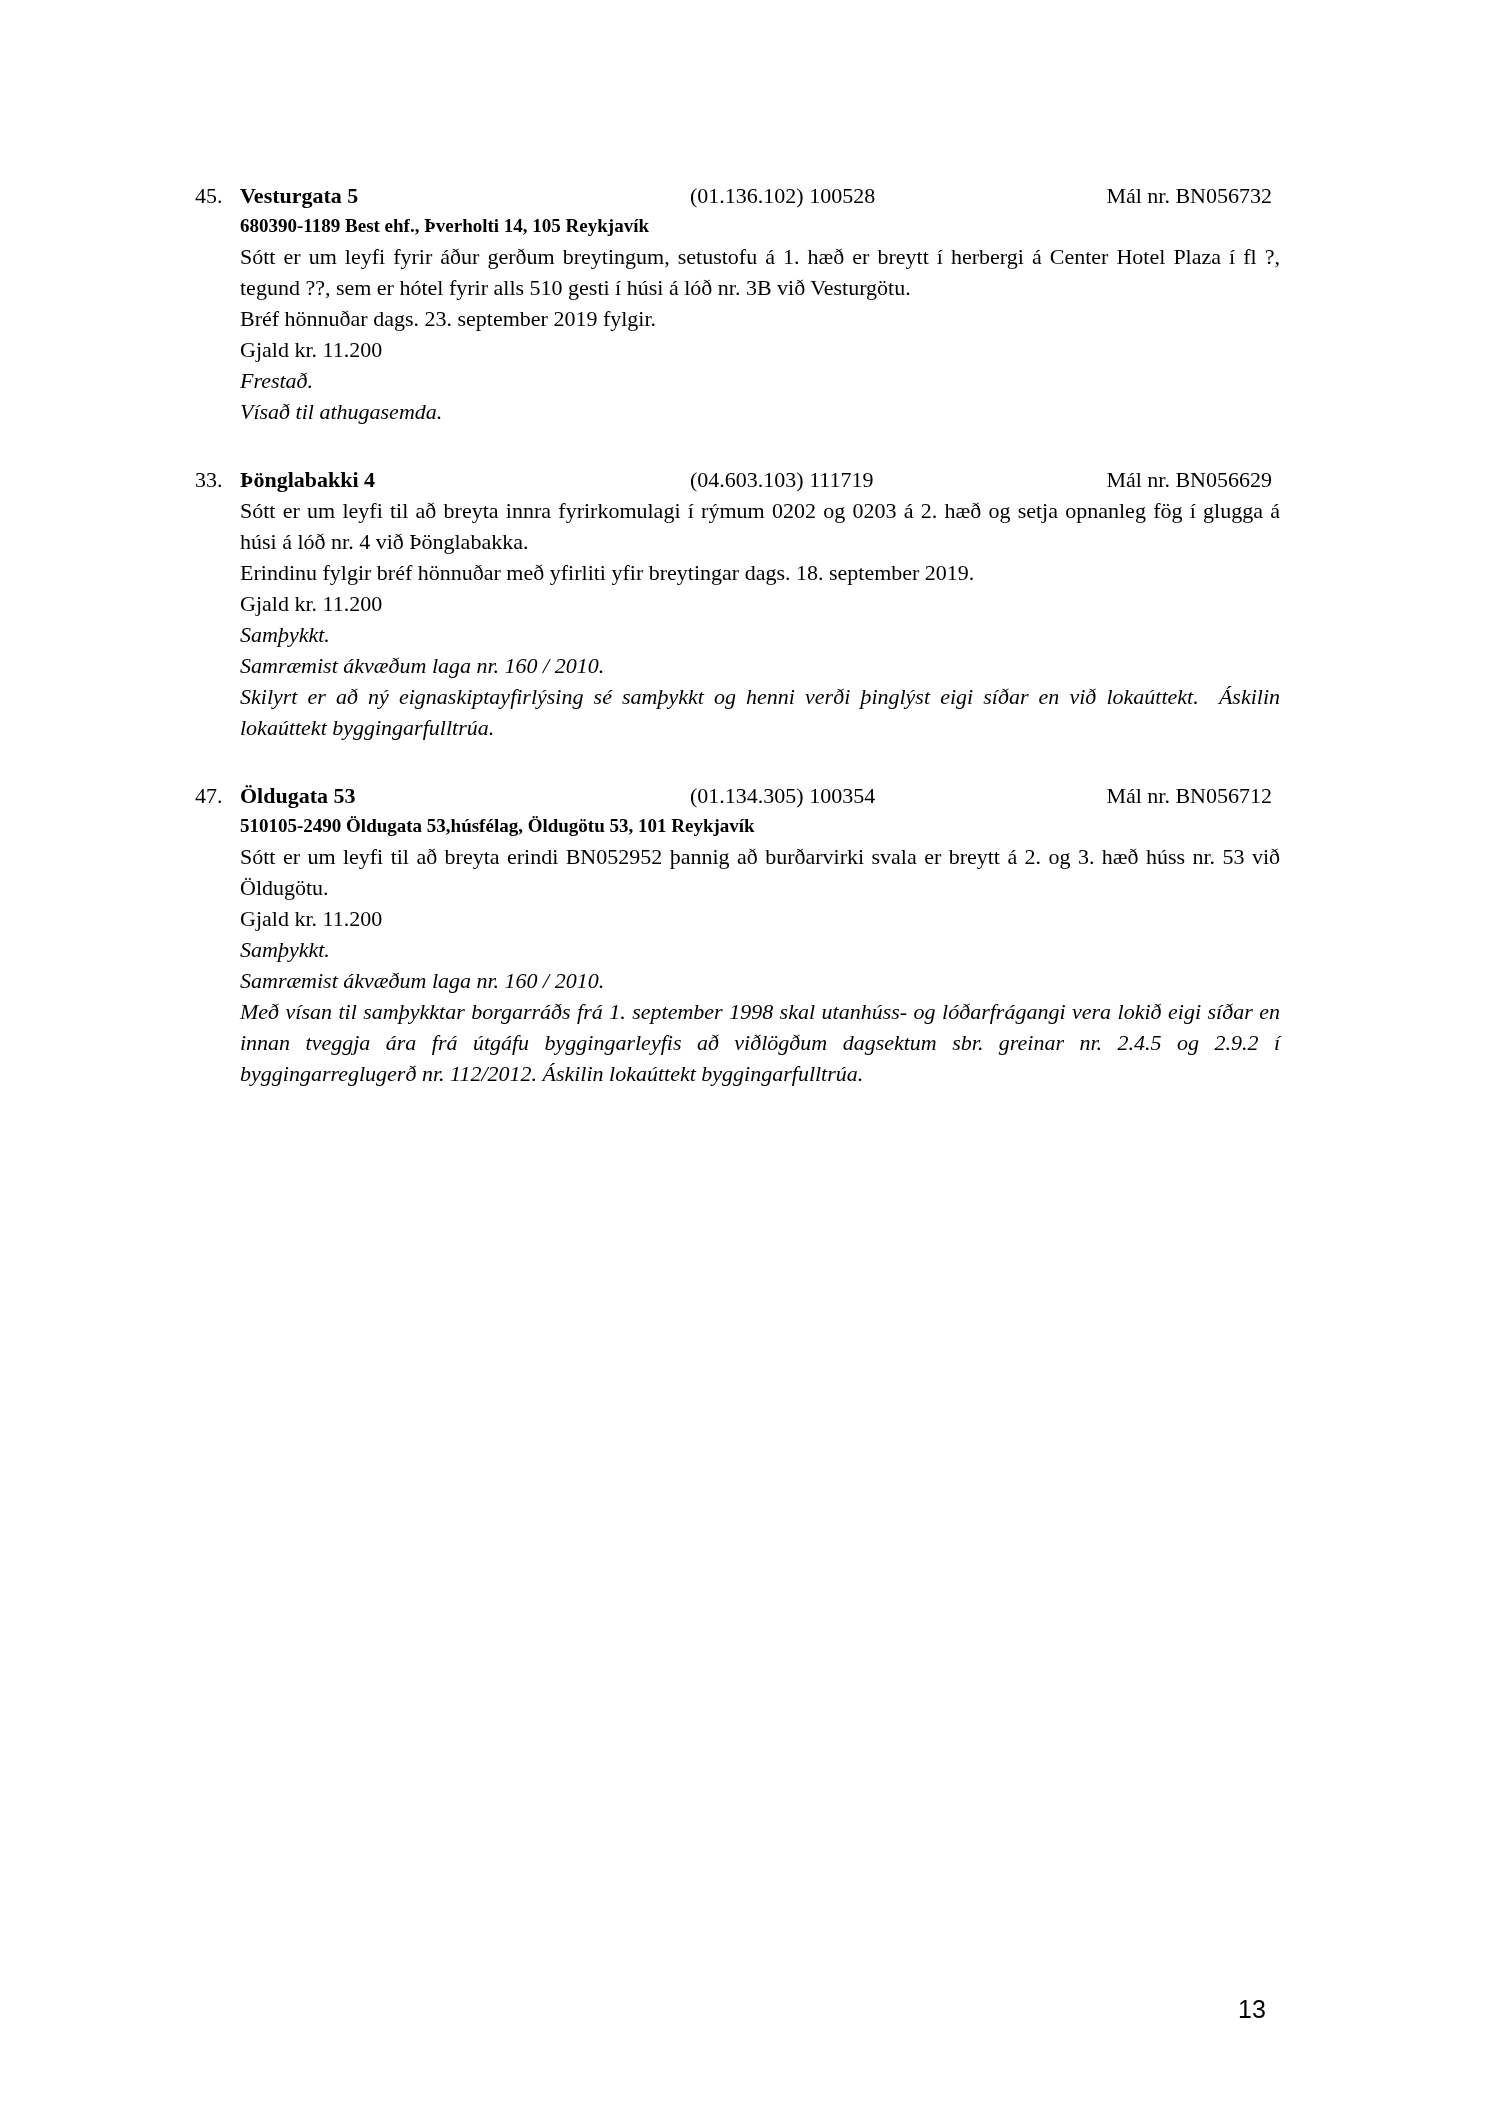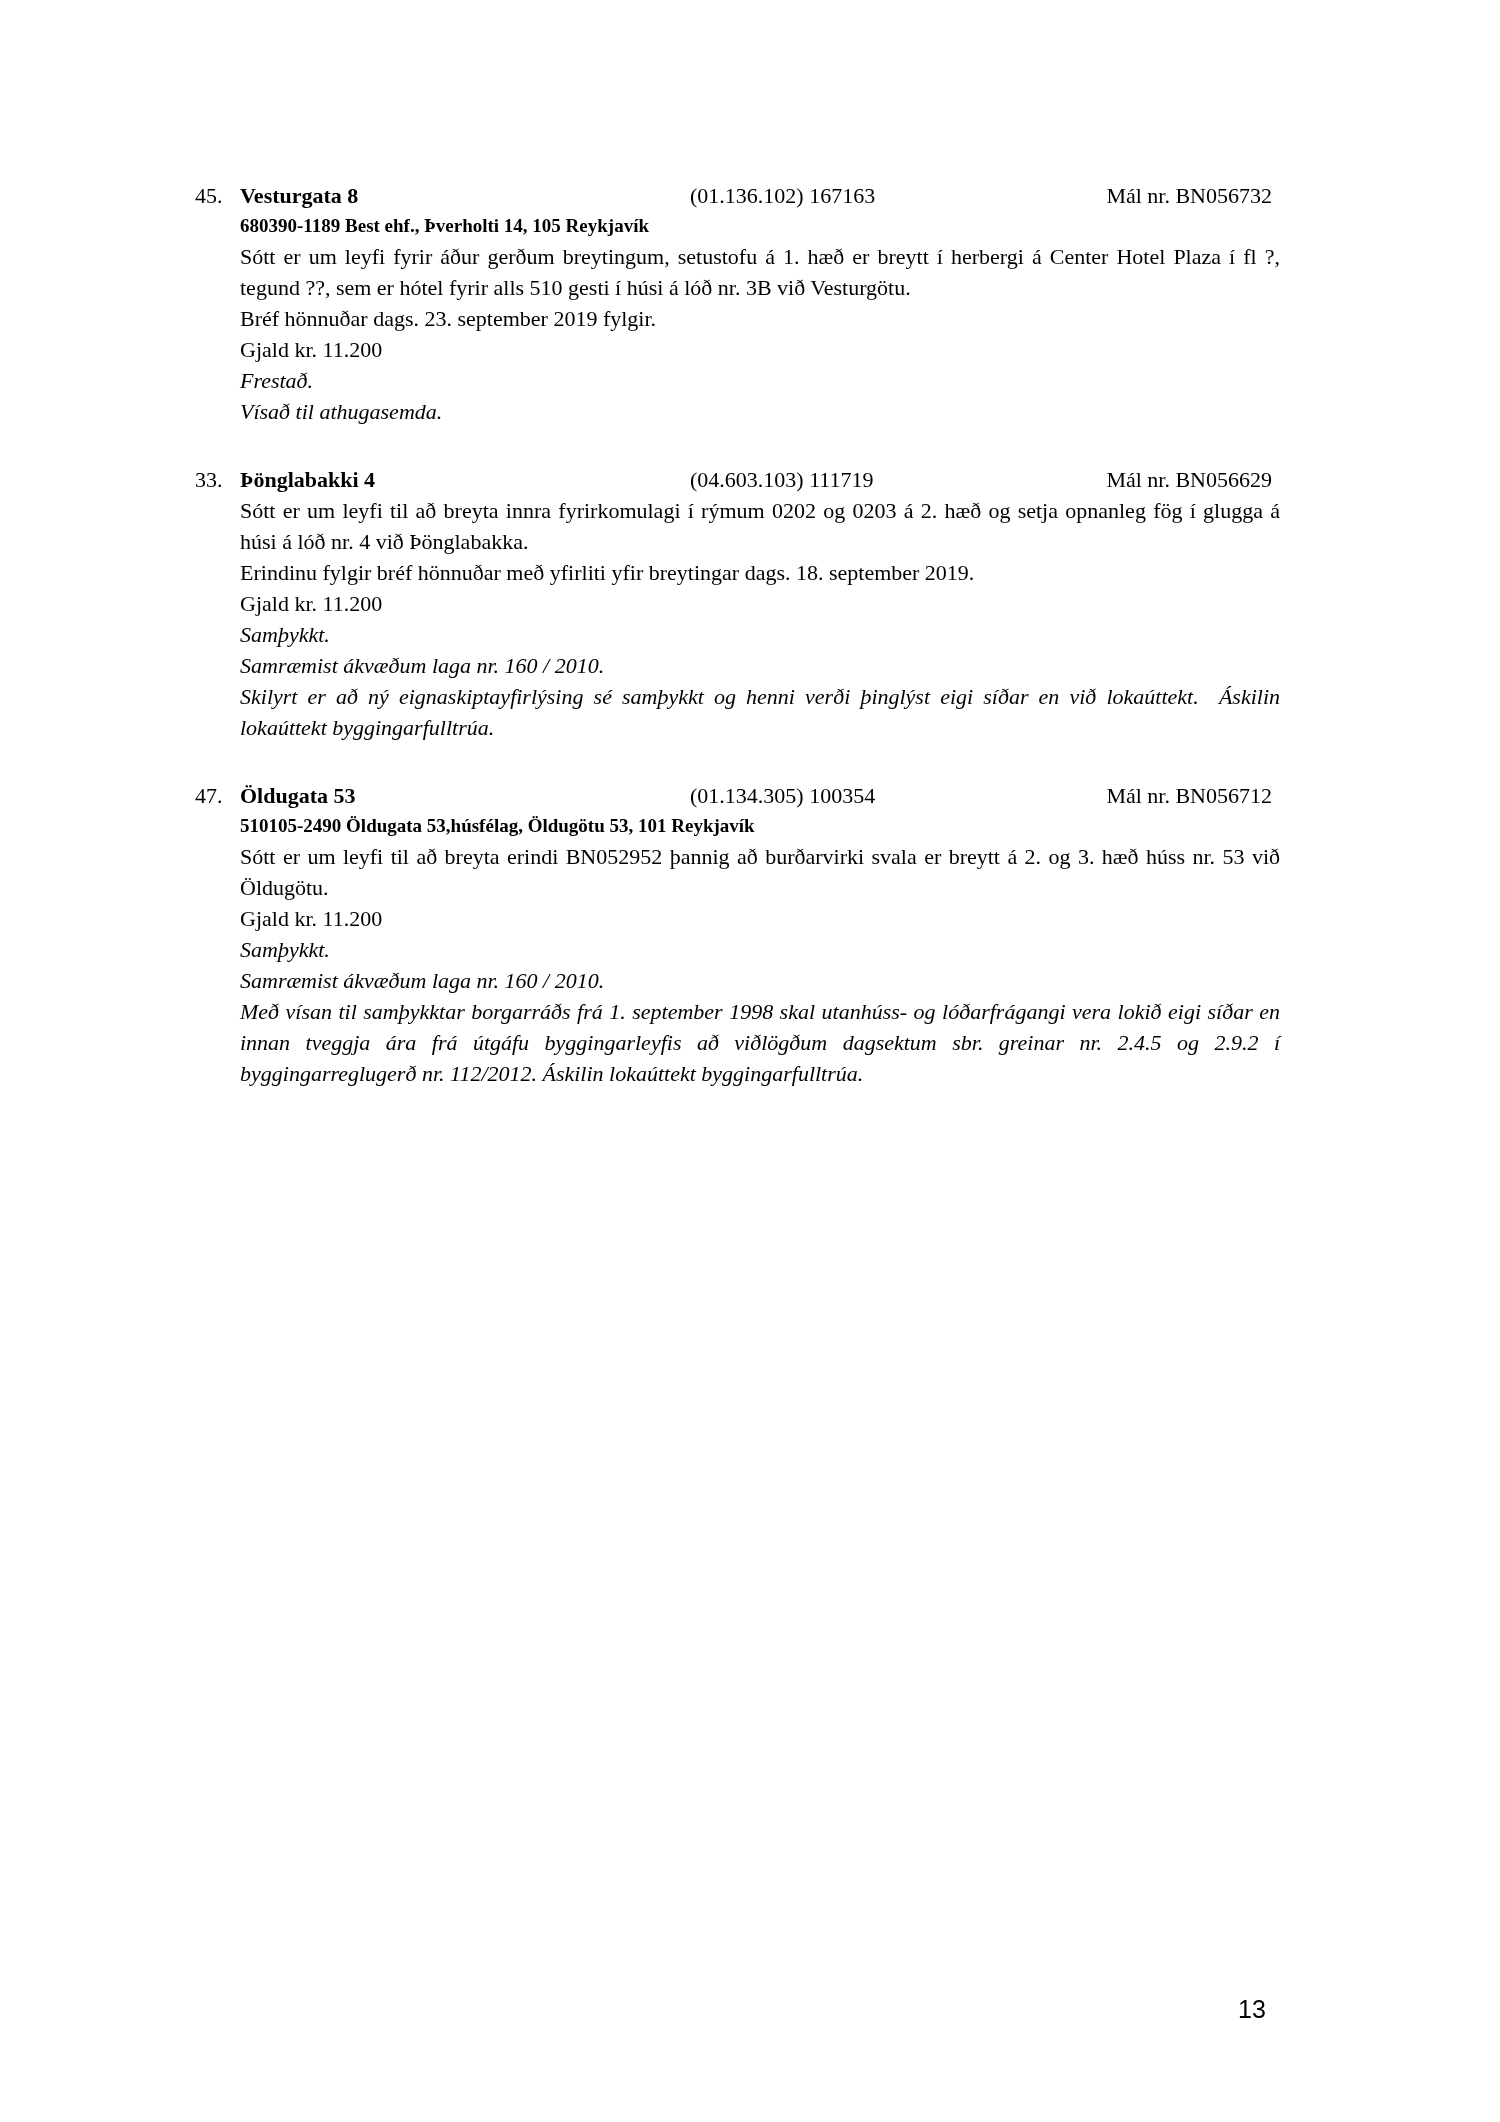--- a/index.html
+++ b/index.html
@@ -52,22 +52,22 @@
   }
 </style>
 </head>
 <body>
 
 <div class="page">
   <div class="content">
   <section class="item">
     <div class="item-header">
       <span class="item-number">45.</span>
-      <span class="item-address">Vesturgata 8</span>
-      <span class="item-plotref">(01.136.102) 167163</span>
+      <span class="item-address">Vesturgata 5</span>
+      <span class="item-plotref">(01.136.102) 100528</span>
       <span class="item-case">Mál nr. BN056732</span>
     </div>
     <div class="item-applicant">680390-1189 Best ehf., Þverholti 14, 105 Reykjavík</div>
     <div class="item-body">
           <p class="para justify">Sótt er um leyfi fyrir áður gerðum breytingum, setustofu á 1. hæð er breytt í herbergi á Center Hotel Plaza í fl ?, tegund ??, sem er hótel fyrir alls 510 gesti í húsi á lóð nr. 3B við Vesturgötu.</p>
           <p class="para">Bréf hönnuðar dags. 23. september 2019 fylgir.</p>
           <p class="para">Gjald kr. 11.200</p>
           <p class="para italic">Frestað.</p>
           <p class="para italic">Vísað til athugasemda.</p>
         </div>

